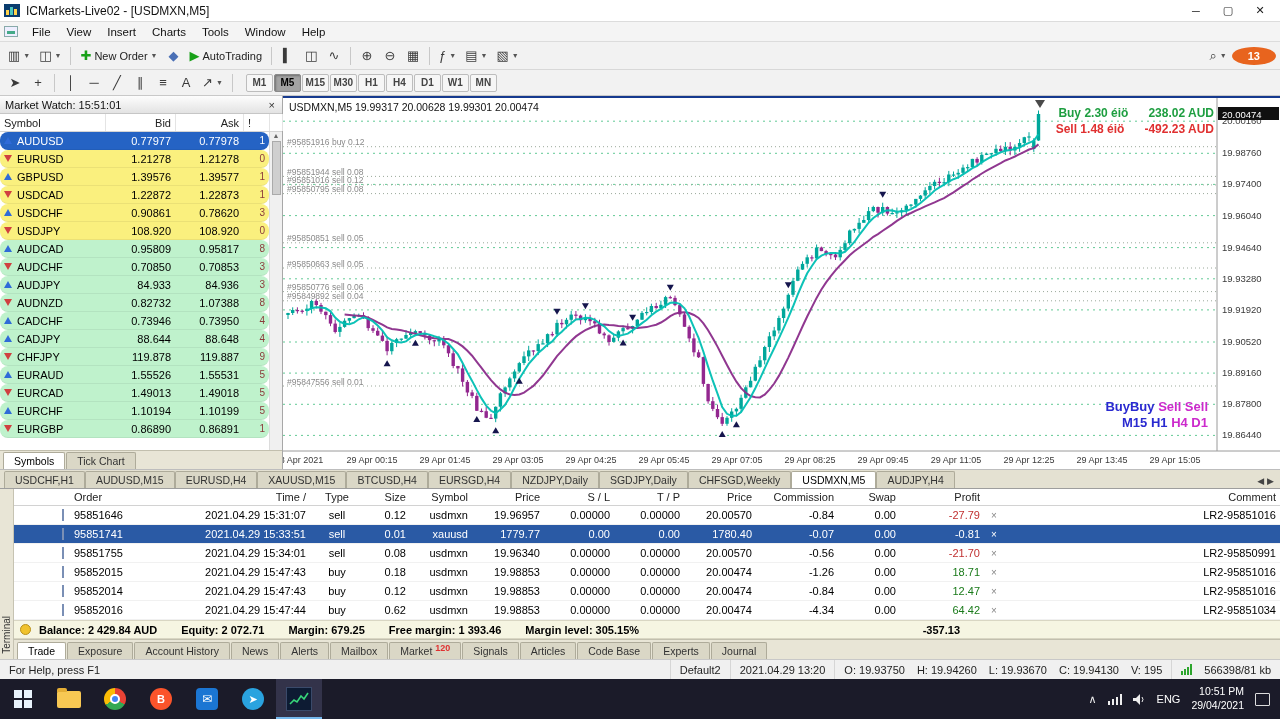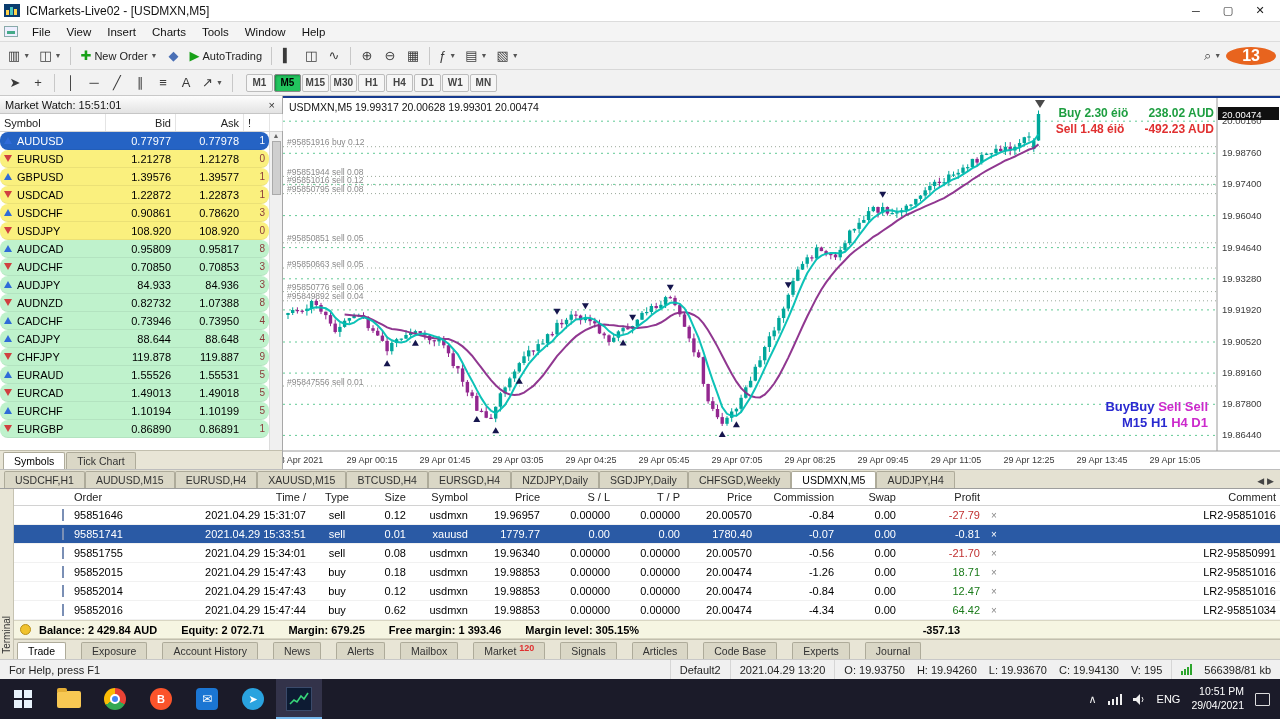--- a/index.html
+++ b/index.html
@@ -25,24 +25,24 @@
 .menu-item{padding:0 8px;height:100%;display:flex;align-items:center;font-size:11.5px;color:#111;}
 
 
 .toolbar1{height:28px;background:#F2F2F2;border-bottom:1px solid #d8d8d8;display:flex;align-items:center;padding:0 4px;gap:1px;flex:none;}
 .toolbar2{height:26px;background:#F2F2F2;border-bottom:1px solid #c9c9c9;display:flex;align-items:center;padding:0 4px;gap:1px;flex:none;}
 .tb-btn{height:22px;min-width:22px;display:flex;align-items:center;justify-content:center;gap:3px;padding:0 3px;border:1px solid transparent;border-radius:2px;font-size:13px;color:#3a3a3a;}
 .tb-btn .lbl{font-size:11px;color:#222;}
 .caret{font-size:7px;color:#555;line-height:1;}
 .tb-sep{width:1px;height:18px;background:#c8c8c8;margin:0 4px;flex:none;}
 .tb-spacer{flex:1;}
-.badge-round{min-width:18px;height:18px;border-radius:50%;background:#E8641E;color:#fff;font-size:16px;font-weight:bold;display:flex;align-items:center;justify-content:center;padding:0 16px;}
+.badge-round{min-width:18px;height:18px;border-radius:50%;background:#E8641E;color:#fff;font-size:11px;font-weight:bold;display:flex;align-items:center;justify-content:center;padding:0 16px;}
 .tf-group{display:flex;gap:1px;margin-left:8px;}
 .tf-btn{width:27px;height:18px;border:1px solid #bdbdbd;background:#f6f6f6;font-size:10px;font-weight:bold;color:#444;display:flex;align-items:center;justify-content:center;border-radius:2px;}
-.tf-btn.active{background:#22c55e;border-color:#8a8a8a;box-shadow:inset 1px 1px 2px rgba(0,0,0,.3);color:#000;}
+.tf-btn.active{background:#a3a3a3;border-color:#8a8a8a;box-shadow:inset 1px 1px 2px rgba(0,0,0,.3);color:#000;}
 
 
 .main{flex:1;display:flex;min-height:0;}
 
 
 .mw{width:283px;flex:none;border-right:1px solid #a8a8a8;display:flex;flex-direction:column;background:#fff;}
 .mw-title{height:18px;background:linear-gradient(#fdfdfd,#e3e3e3);border-bottom:1px solid #c6c6c6;display:flex;align-items:center;padding:0 5px;font-size:11px;color:#111;}
 .mw-close{margin-left:auto;font-size:11px;color:#333;padding:0 2px;}
 .mw-head{display:grid;grid-template-columns:106px 70px 68px 26px 13px;height:18px;border-bottom:1px solid #d4d4d4;align-items:stretch;font-size:11px;color:#222;}
 .mw-head span{display:flex;align-items:center;padding:0 4px;border-right:1px solid #e4e4e4;}
@@ -97,21 +97,21 @@
 .t-row.selected{background:#2A5AA5;}
 .t-row.selected span{color:#fff !important;}
 .doc-icon{width:9px;height:11px;border:1px solid #7a8fb5;background:#fff;margin-left:4px;}
 .profit.neg{color:#C03030;}
 .profit.pos{color:#1a7a1a;}
 .close-x{color:#888;font-size:10px;text-align:center;}
 .t-balance{height:19px;background:#F6F5E2;border-top:1px solid #d9d6c3;border-bottom:1px solid #d9d6c3;display:flex;align-items:center;font-weight:bold;font-size:11px;position:relative;flex:none;}
 .coin-icon{width:11px;height:11px;border-radius:50%;background:#F0C22C;border:1px solid #b8901a;margin:0 8px 0 6px;flex:none;}
 .t-balance .seg{margin-right:24px;white-space:nowrap;}
 .bal-profit{position:absolute;left:856px;width:90px;text-align:right;}
-.t-tabs{height:20px;background:#E8E5D6;border-top:1px solid #c2bfae;display:flex;align-items:flex-end;padding:0 3px;gap:15px;flex:none;}
+.t-tabs{height:20px;background:#E8E5D6;border-top:1px solid #c2bfae;display:flex;align-items:flex-end;padding:0 3px;gap:1px;flex:none;}
 .mkt-badge{color:#E03030;font-size:9px;font-weight:bold;margin-left:3px;position:relative;top:-3px;}
 
 
 .statusbar{height:20px;background:#F0F0F0;border-top:1px solid #c8c8c8;display:flex;align-items:stretch;font-size:11px;color:#222;flex:none;}
 .sb-cell{display:flex;align-items:center;padding:0 9px;border-right:1px solid #d6d6d6;gap:12px;white-space:nowrap;}
 .sb-help{flex:1;}
 .bars-icon{display:flex;align-items:flex-end;gap:1px;height:11px;}
 .bars-icon i{width:2px;background:#2DA52D;display:block;}
 
 

